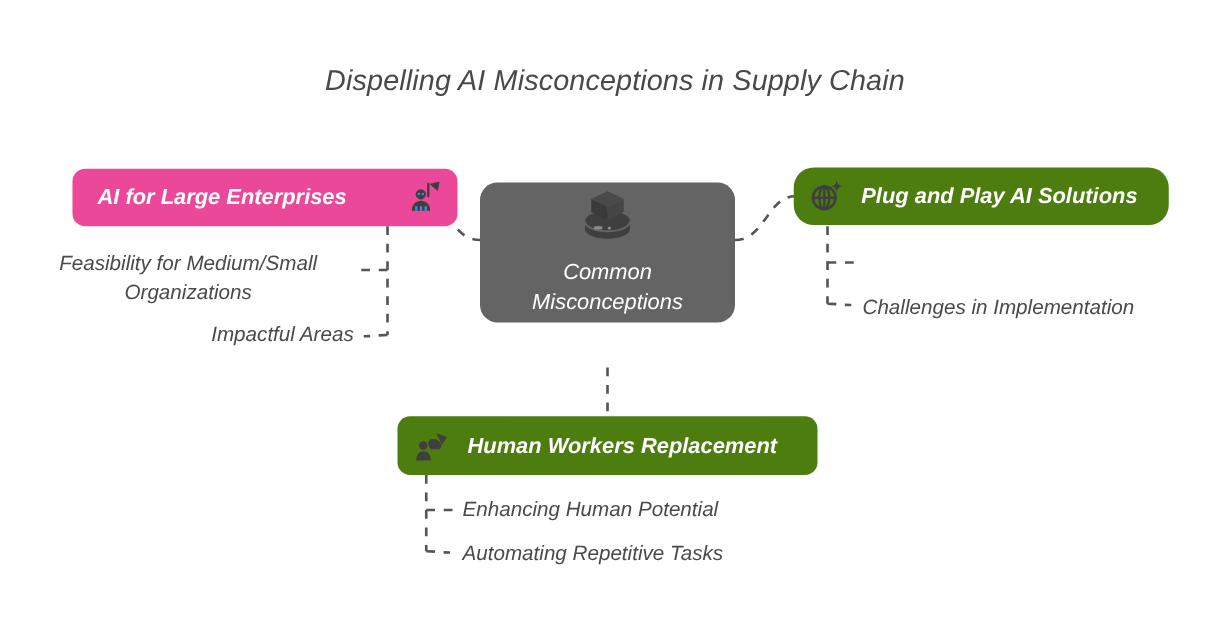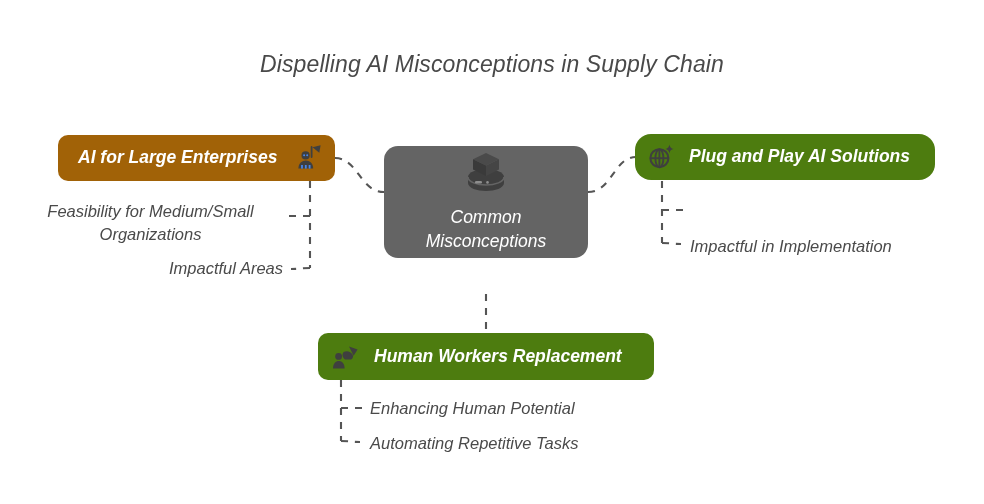--- a/index.html
+++ b/index.html
@@ -93,23 +93,23 @@
   .pill-icon {
     width: 28px;
     height: 28px;
     flex: 0 0 28px;
     display: block;
   }
 
   .pill-blue {
     left: 58px;
     top: 135px;
-    width: 277px;
+    width: 308px;
     height: 46px;
-    background: #a16207;
+    background: #ec4899;
     padding: 0 12px 0 20px;
     justify-content: space-between;
   }
   .pill-purple {
     left: 635px;
     top: 134px;
     width: 300px;
     height: 46px;
     background: #4d7c0f;
     padding: 0 18px 0 12px;
@@ -224,21 +224,21 @@
       <ellipse cx="12.4" cy="15.2" rx="4.0" ry="9.0" fill="none" stroke="#3f3f3f" stroke-width="1.9"></ellipse>
       <path d="M3.4 15.2 L21.4 15.2" stroke="#3f3f3f" stroke-width="1.9"></path>
       <path d="M12.4 6.2 L12.4 24.2" stroke="#3f3f3f" stroke-width="1.9"></path>
 
       <path d="M22.4 1.4 C23.1 4.4 23.9 5.2 26.6 5.9 C23.9 6.6 23.1 7.4 22.4 10.3
                C21.8 7.4 21.0 6.6 18.3 5.9 C21.0 5.2 21.8 4.4 22.4 1.4 Z" fill="#3f3f3f"></path>
     </svg>
     <span class="pill-label">Plug and Play AI Solutions</span>
   </div>
 
-  <div class="sub sub-r2 sub-left-aligned">Impactful in Implementation</div>
+  <div class="sub sub-r2 sub-left-aligned">Challenges in Implementation</div>
 
   <div class="pill pill-yellow">
     <svg class="pill-icon" viewBox="0 0 28 28" xmlns="http://www.w3.org/2000/svg">
 
       <path d="M17.0 3.4 L25.6 6.6 L21.6 12.8 Z" fill="#3f3f3f"></path>
       <path d="M11.6 9.0 C14.6 7.2 19.0 8.4 20.6 11.6 C21.6 13.6 21.0 15.6 19.2 16.4
                L13.0 16.4 C10.6 15.0 9.6 11.4 11.6 9.0 Z" fill="#3f3f3f"></path>
 
       <circle cx="6.6" cy="13.4" r="3.4" fill="#3f3f3f"></circle>
 

